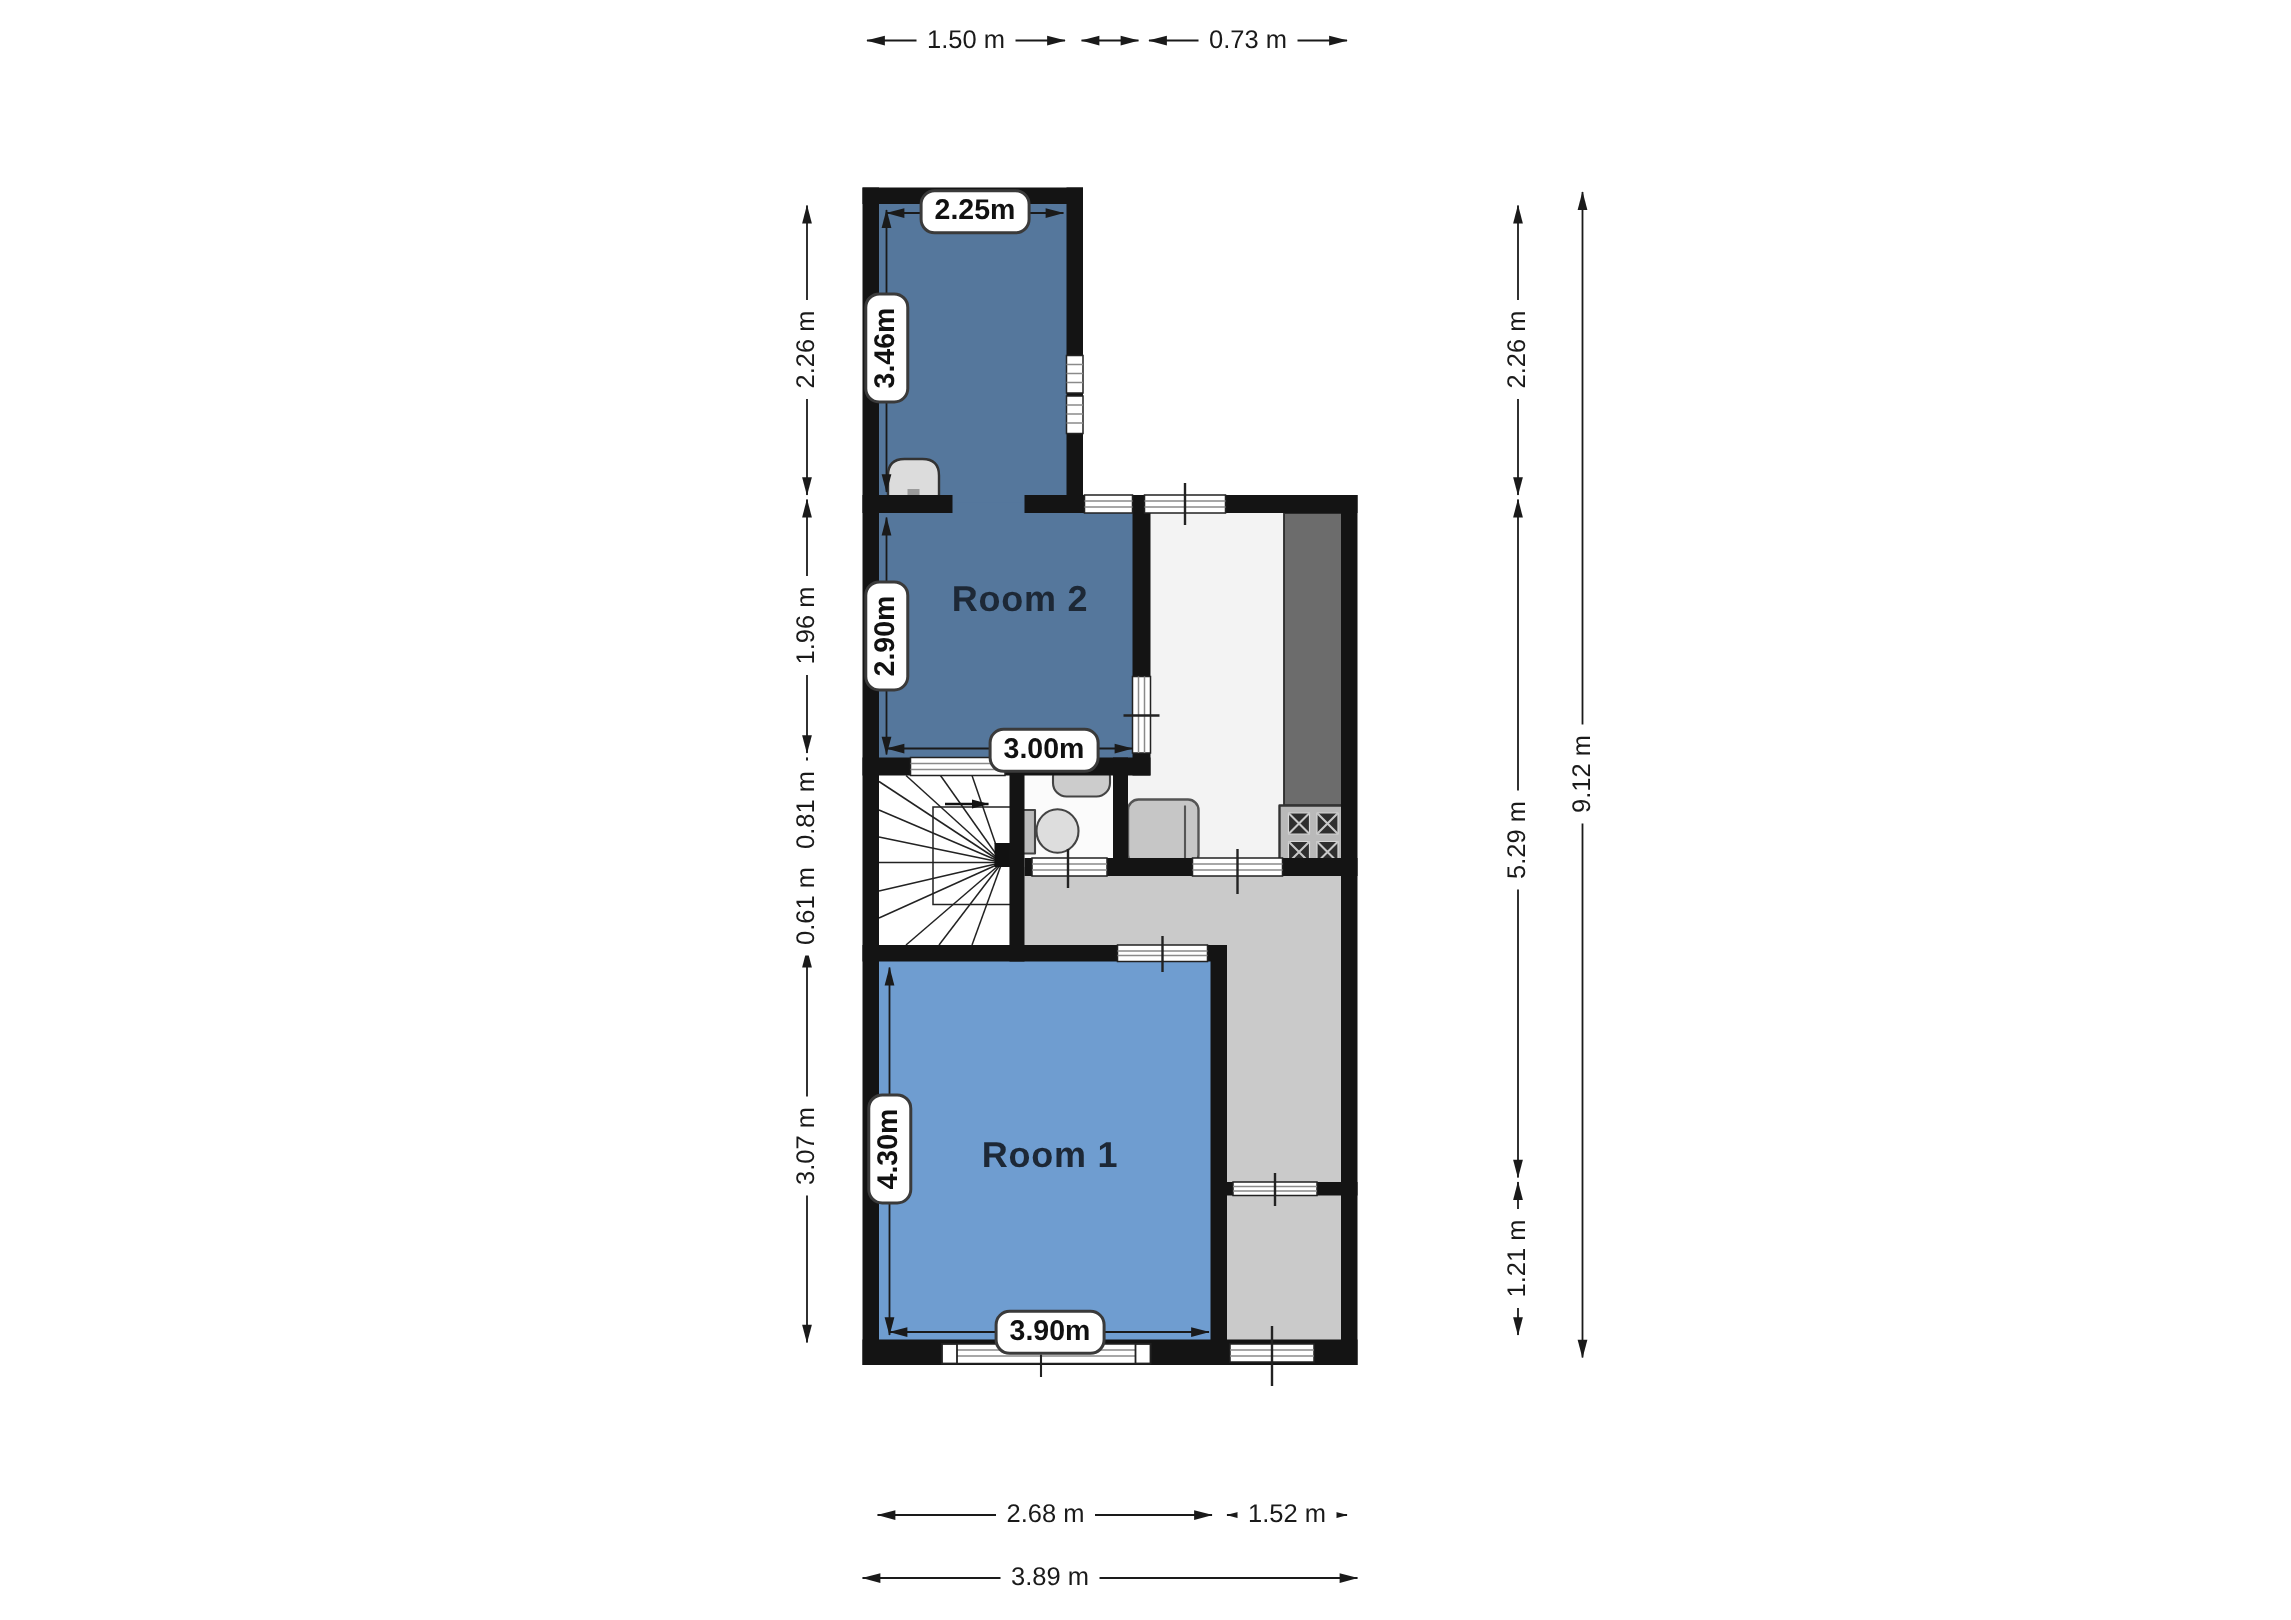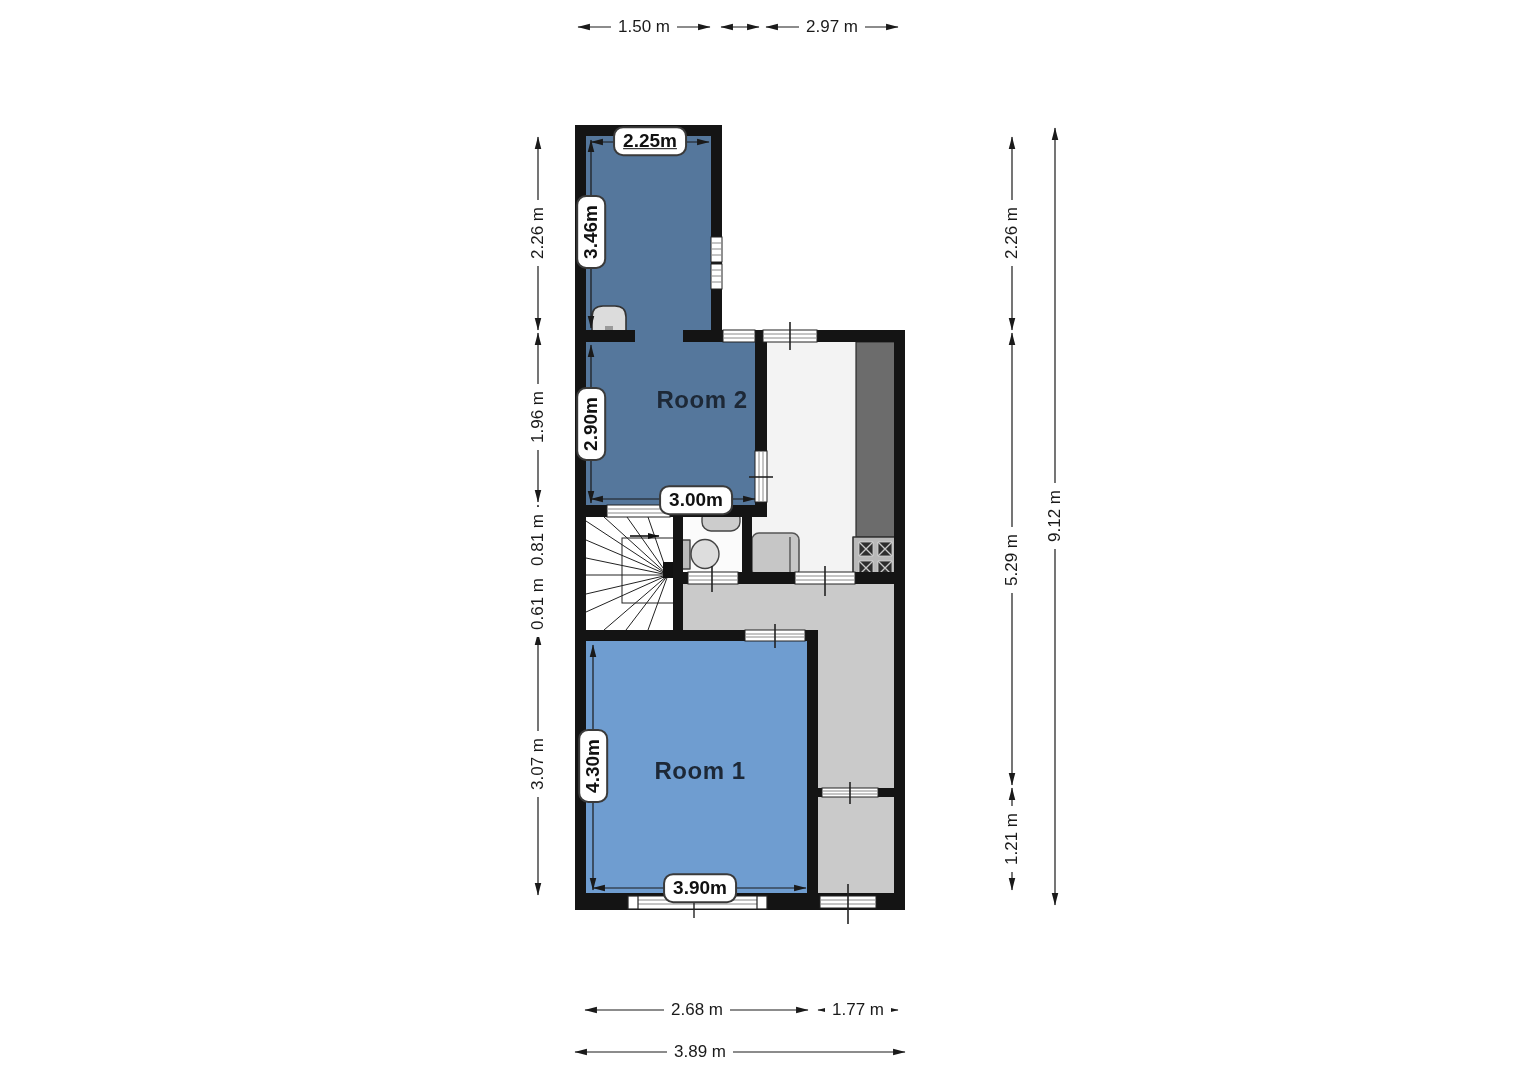--- a/index.html
+++ b/index.html
@@ -205,40 +205,40 @@
     <line x1="591" y1="142" x2="709" y2="142"></line>
     <line x1="591" y1="140" x2="591" y2="328"></line>
     <line x1="591" y1="345" x2="591" y2="503"></line>
     <line x1="591" y1="499" x2="755" y2="499"></line>
     <line x1="593" y1="645" x2="593" y2="890"></line>
     <line x1="593" y1="888" x2="806" y2="888"></line>
   </g>
 </svg>
 
 <span class="lbl" style="left:644px;top:27px;">1.50 m</span>
-<span class="lbl" style="left:832px;top:27px;">2.97 m</span>
+<span class="lbl" style="left:832px;top:27px;">0.73 m</span>
 
 <span class="lbl vlbl" style="left:538px;top:233px;">2.26 m</span>
 <span class="lbl vlbl" style="left:538px;top:417px;">1.96 m</span>
 <span class="lbl vlbl" style="left:538px;top:540px;">0.81 m</span>
 <span class="lbl vlbl" style="left:538px;top:604px;">0.61 m</span>
 <span class="lbl vlbl" style="left:538px;top:764px;">3.07 m</span>
 
 <span class="lbl vlbl" style="left:1012px;top:233px;">2.26 m</span>
 <span class="lbl vlbl" style="left:1012px;top:560px;">5.29 m</span>
 <span class="lbl vlbl" style="left:1012px;top:839px;">1.21 m</span>
 <span class="lbl vlbl" style="left:1055px;top:516px;">9.12 m</span>
 
 <span class="lbl" style="left:697px;top:1010px;">2.68 m</span>
-<span class="lbl" style="left:858px;top:1010px;">1.77 m</span>
+<span class="lbl" style="left:858px;top:1010px;">1.52 m</span>
 <span class="lbl" style="left:700px;top:1052px;">3.89 m</span>
 
-<span class="lbl pill" style="left:650px;top:141px;text-decoration:underline;">2.25m</span>
+<span class="lbl pill" style="left:650px;top:141px;">2.25m</span>
 <span class="lbl pill vlbl" style="left:591px;top:232px;">3.46m</span>
 <span class="lbl pill vlbl" style="left:591px;top:424px;">2.90m</span>
 <span class="lbl pill" style="left:696px;top:500px;">3.00m</span>
 <span class="lbl pill vlbl" style="left:593px;top:766px;">4.30m</span>
 <span class="lbl pill" style="left:700px;top:888px;text-align:center;">3.90m</span>
 
-<span class="roomlbl" style="left:702px;top:400px;">Room 2</span>
+<span class="roomlbl" style="left:680px;top:400px;">Room 2</span>
 <span class="roomlbl" style="left:700px;top:771px;text-align:center;">Room 1</span>
 
 </div>
 
 </body></html>

